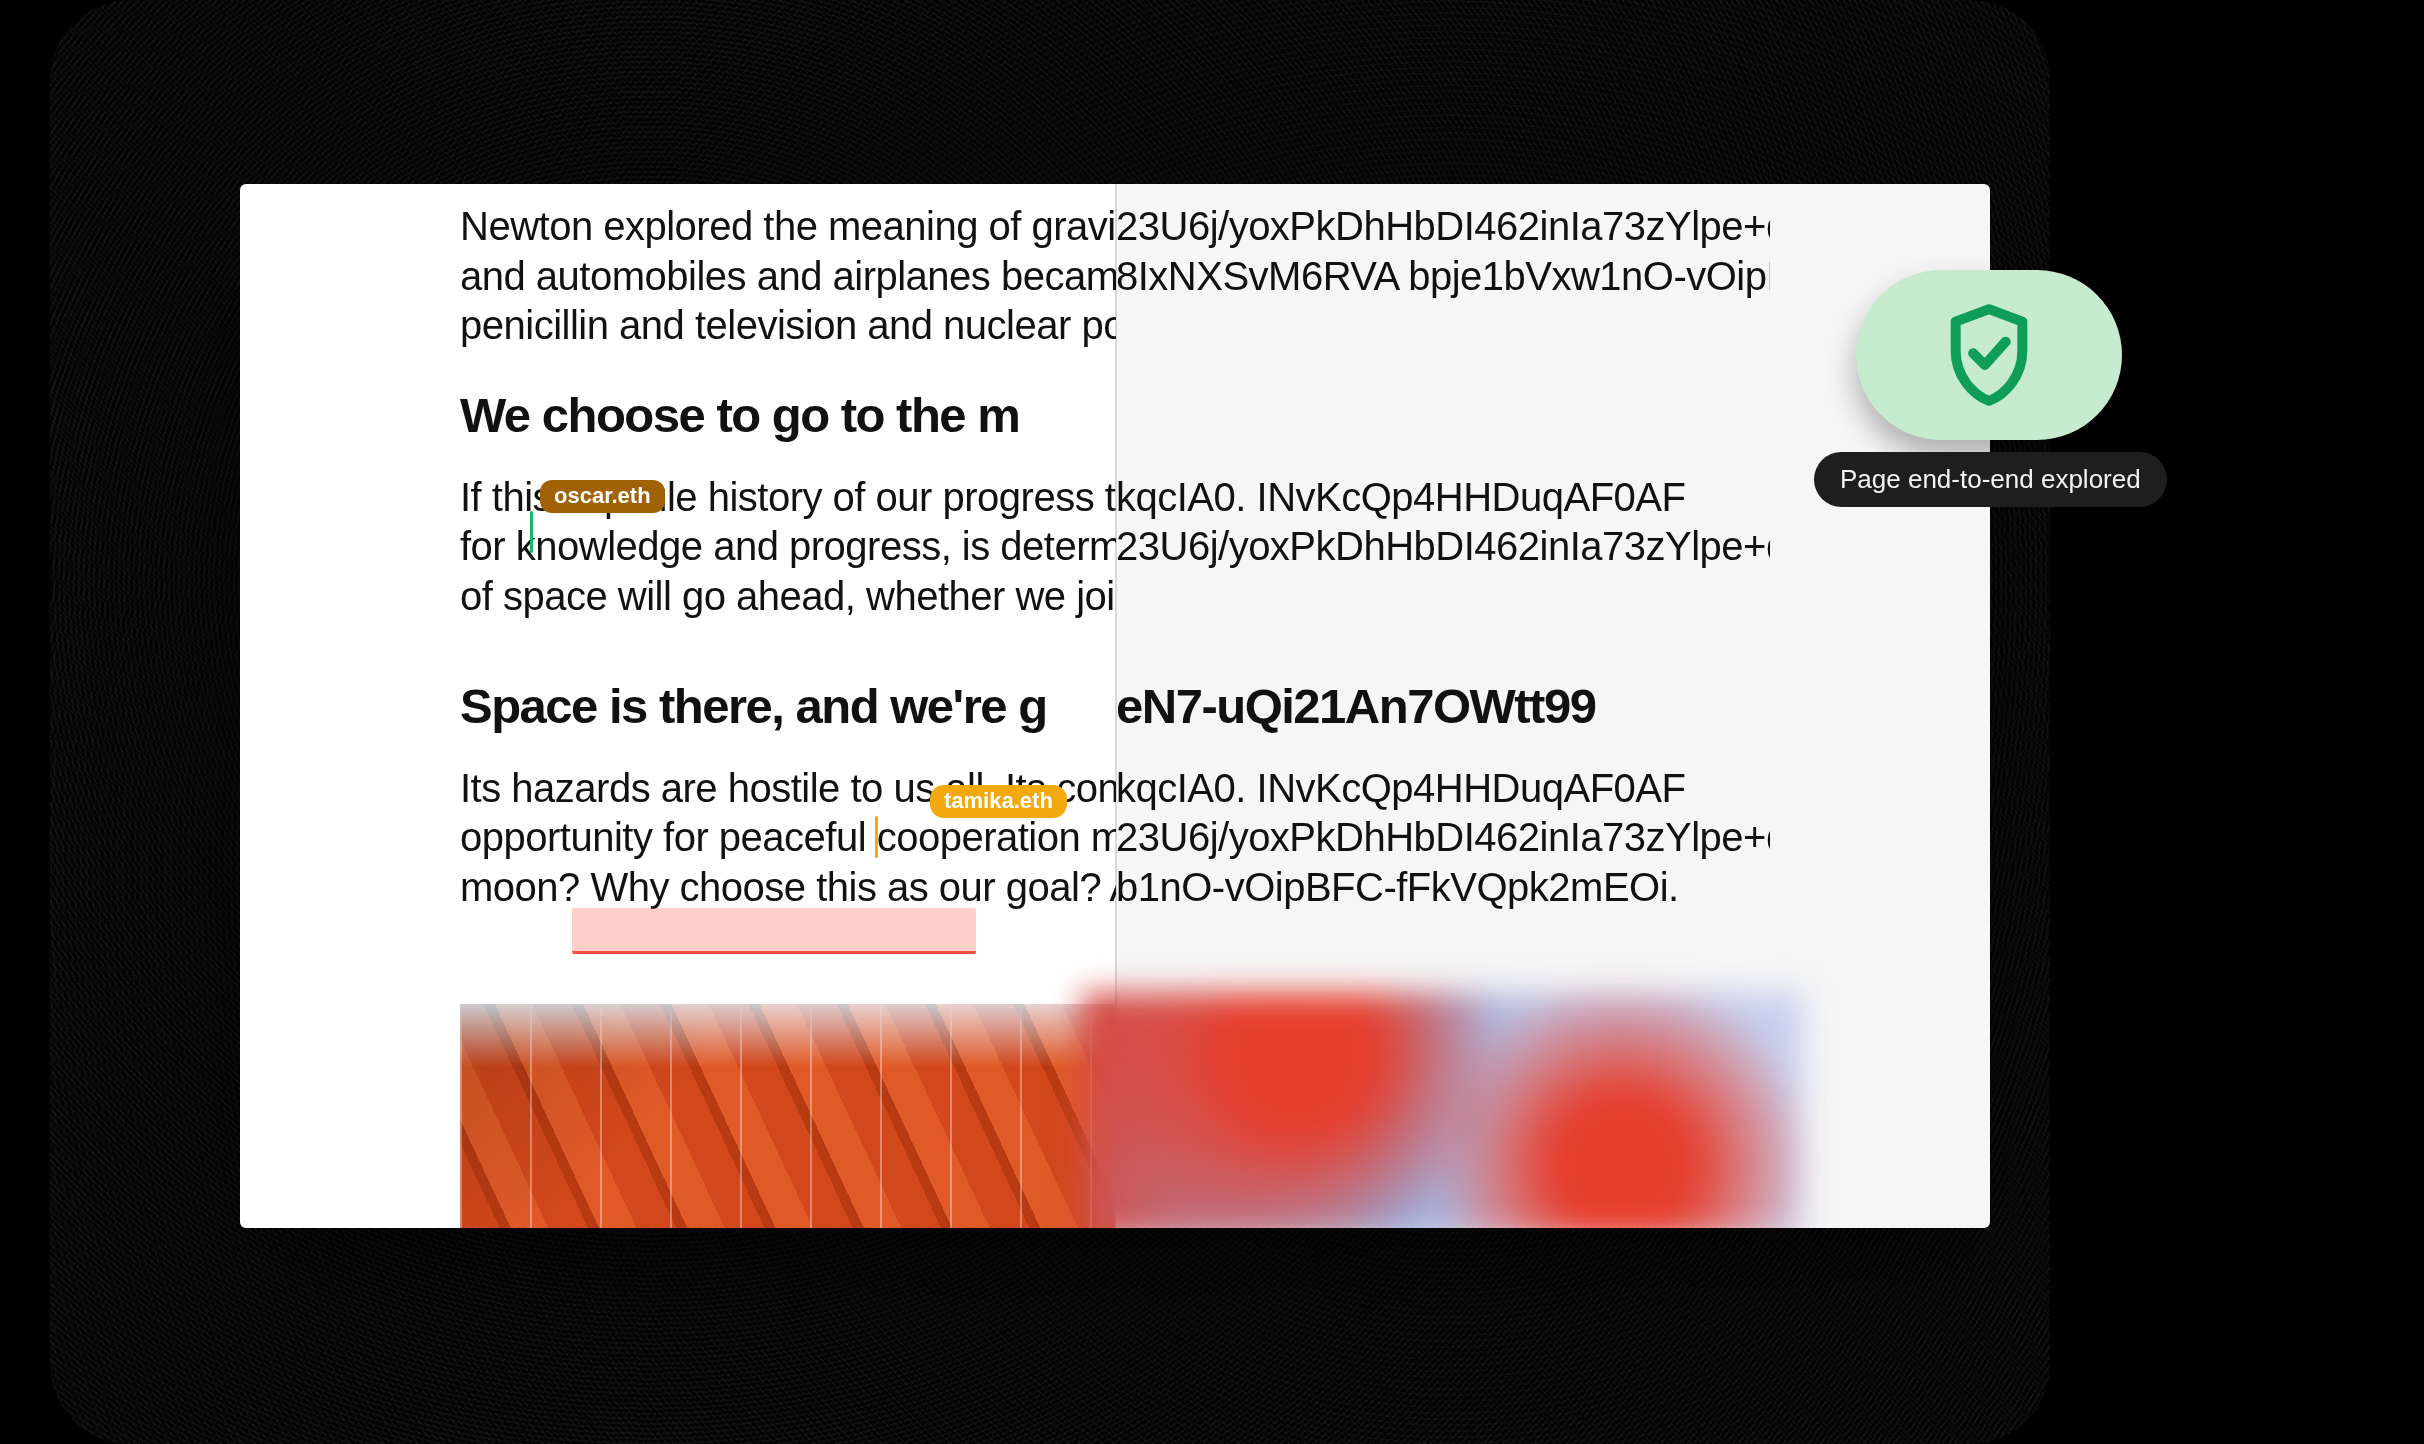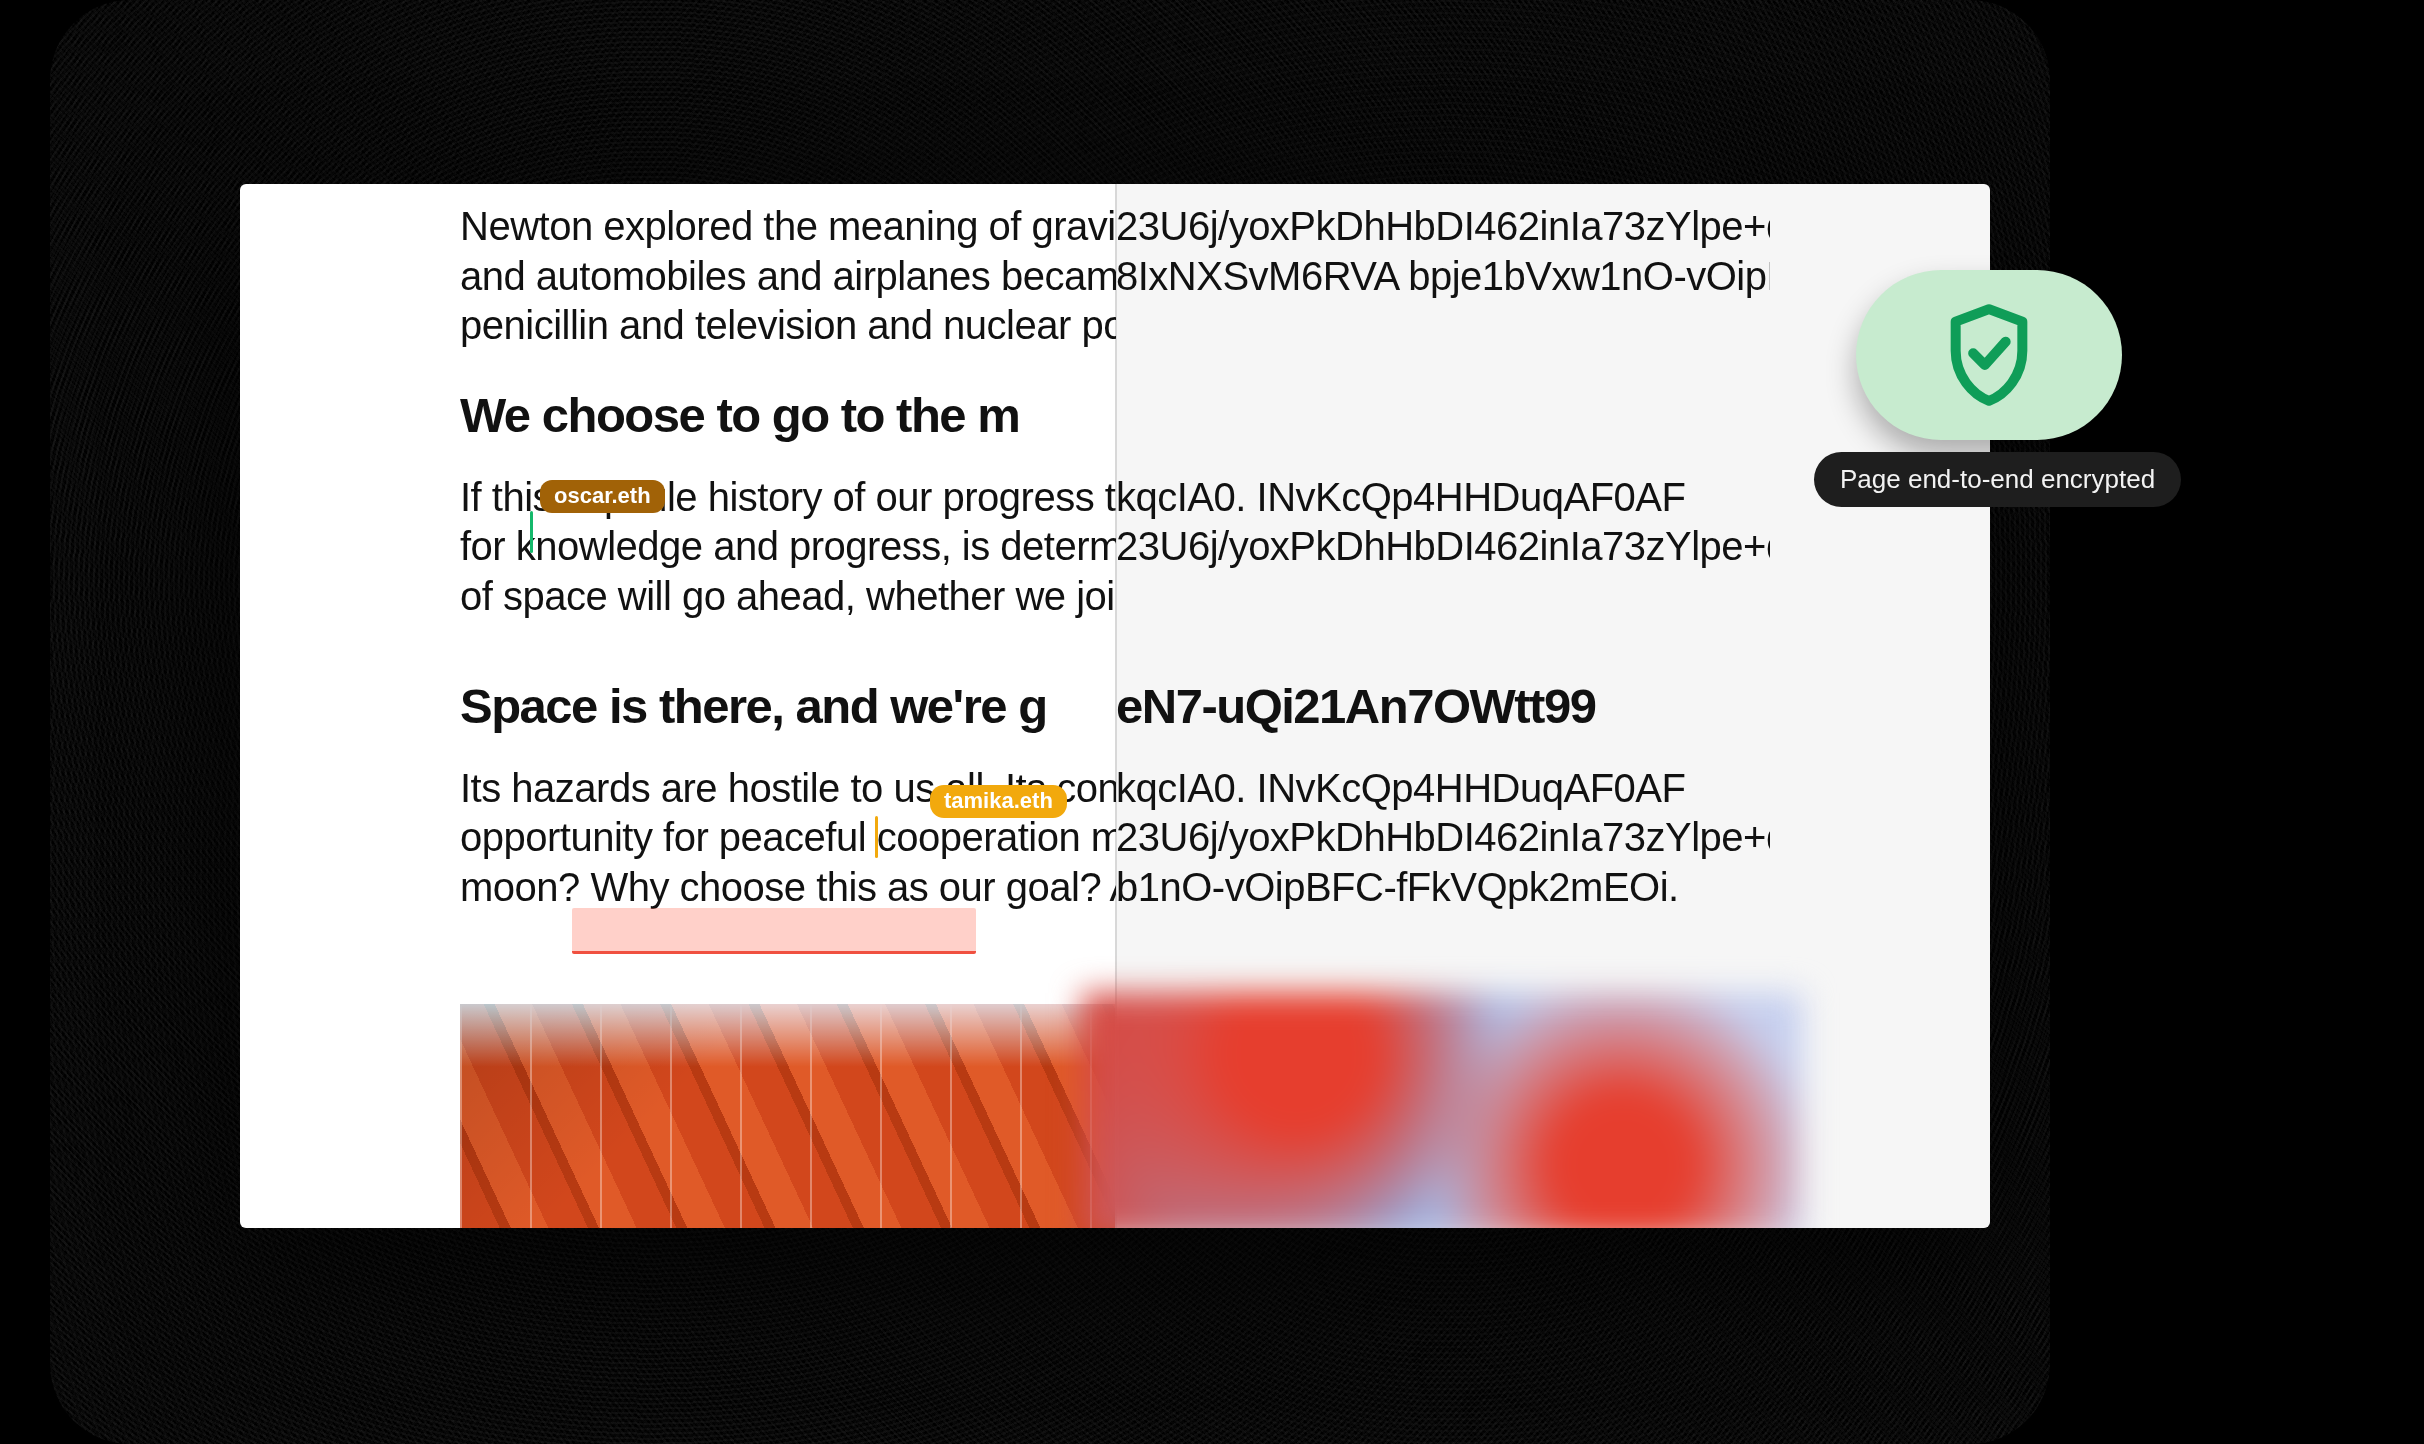--- a/index.html
+++ b/index.html
@@ -251,14 +251,14 @@
 
   </div>
 
   <div class="shield-pill">
     <svg width="100" height="110" viewBox="0 0 24 26" fill="none" stroke="#0f9d58" stroke-width="2.4" stroke-linecap="round" stroke-linejoin="round">
       <path d="M12 2 L20 5 V12 C20 18 16 22.5 12 24 C8 22.5 4 18 4 12 V5 Z"></path>
       <polyline points="8.2,12.6 11,15.4 16,9.8"></polyline>
     </svg>
   </div>
 
-  <div class="enc-label">Page end-to-end encrypted</div>
+  <div class="enc-label">Page end-to-end explored</div>
 </div>
 
 </body></html>

